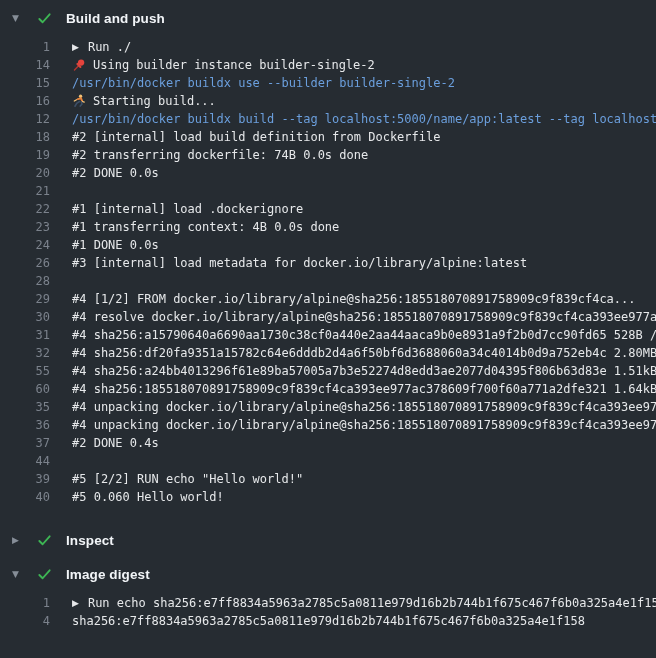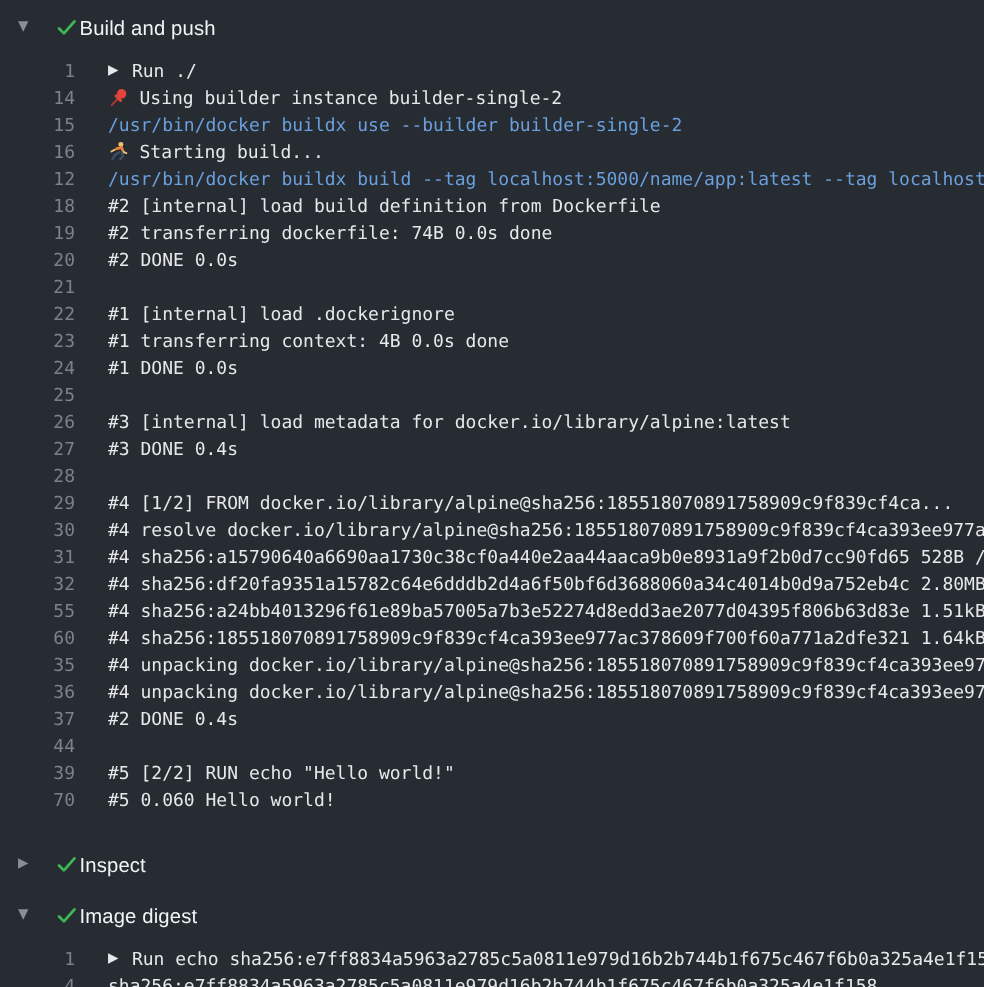--- a/index.html
+++ b/index.html
@@ -28,22 +28,23 @@
     flex-shrink:0;
     font-family:"DejaVu Sans", sans-serif;
   }
   .check{
     width:17px;height:17px;
     margin-left:2px;
     display:flex;align-items:center;justify-content:center;
     flex-shrink:0;
   }
   .section-title{
+    margin-left:13px;
     font-size:13.5px;
-    font-weight:400;
+    font-weight:700;
     color:#f2f5f8;
     letter-spacing:0.1px;
   }
   .log-body{margin-top:6px;}
   .log-body.build{margin-bottom:10px;}
   .log-line{
     height:18px;
     display:flex;
     align-items:center;
     font-family:"DejaVu Sans Mono","Liberation Mono",monospace;
@@ -116,36 +117,34 @@
             </svg>
 </span><span>Starting build...</span></span></div>
       <div class="log-line"><span class="gutter">12</span><span class="content command"><span>/usr/bin/docker buildx build --tag localhost:5000/name/app:latest --tag localhost:50</span></span></div>
       <div class="log-line"><span class="gutter">18</span><span class="content"><span>#2 [internal] load build definition from Dockerfile</span></span></div>
       <div class="log-line"><span class="gutter">19</span><span class="content"><span>#2 transferring dockerfile: 74B 0.0s done</span></span></div>
       <div class="log-line"><span class="gutter">20</span><span class="content"><span>#2 DONE 0.0s</span></span></div>
       <div class="log-line"><span class="gutter">21</span><span class="content"><span></span></span></div>
       <div class="log-line"><span class="gutter">22</span><span class="content"><span>#1 [internal] load .dockerignore</span></span></div>
       <div class="log-line"><span class="gutter">23</span><span class="content"><span>#1 transferring context: 4B 0.0s done</span></span></div>
       <div class="log-line"><span class="gutter">24</span><span class="content"><span>#1 DONE 0.0s</span></span></div>
-      <div class="log-line"><span class="gutter">25</span><span class="content"><span></span></span></div>
       <div class="log-line"><span class="gutter">26</span><span class="content"><span>#3 [internal] load metadata for docker.io/library/alpine:latest</span></span></div>
-      <div class="log-line"><span class="gutter">27</span><span class="content"><span>#3 DONE 0.4s</span></span></div>
       <div class="log-line"><span class="gutter">28</span><span class="content"><span></span></span></div>
       <div class="log-line"><span class="gutter">29</span><span class="content"><span>#4 [1/2] FROM docker.io/library/alpine@sha256:185518070891758909c9f839cf4ca...</span></span></div>
       <div class="log-line"><span class="gutter">30</span><span class="content"><span>#4 resolve docker.io/library/alpine@sha256:185518070891758909c9f839cf4ca393ee977ac37</span></span></div>
       <div class="log-line"><span class="gutter">31</span><span class="content"><span>#4 sha256:a15790640a6690aa1730c38cf0a440e2aa44aaca9b0e8931a9f2b0d7cc90fd65 528B / 52</span></span></div>
       <div class="log-line"><span class="gutter">32</span><span class="content"><span>#4 sha256:df20fa9351a15782c64e6dddb2d4a6f50bf6d3688060a34c4014b0d9a752eb4c 2.80MB / </span></span></div>
       <div class="log-line"><span class="gutter">55</span><span class="content"><span>#4 sha256:a24bb4013296f61e89ba57005a7b3e52274d8edd3ae2077d04395f806b63d83e 1.51kB / </span></span></div>
       <div class="log-line"><span class="gutter">60</span><span class="content"><span>#4 sha256:185518070891758909c9f839cf4ca393ee977ac378609f700f60a771a2dfe321 1.64kB / </span></span></div>
       <div class="log-line"><span class="gutter">35</span><span class="content"><span>#4 unpacking docker.io/library/alpine@sha256:185518070891758909c9f839cf4ca393ee977ac</span></span></div>
       <div class="log-line"><span class="gutter">36</span><span class="content"><span>#4 unpacking docker.io/library/alpine@sha256:185518070891758909c9f839cf4ca393ee977ac</span></span></div>
       <div class="log-line"><span class="gutter">37</span><span class="content"><span>#2 DONE 0.4s</span></span></div>
       <div class="log-line"><span class="gutter">44</span><span class="content"><span></span></span></div>
       <div class="log-line"><span class="gutter">39</span><span class="content"><span>#5 [2/2] RUN echo "Hello world!"</span></span></div>
-      <div class="log-line"><span class="gutter">70</span><span class="content"><span>#5 0.060 Hello world!</span></span></div>
+      <div class="log-line"><span class="gutter">40</span><span class="content"><span>#5 0.060 Hello world!</span></span></div>
     </div>
 </div>
 
 <div class="section">
   <div class="section-header hdr-inspect">
     <span class="toggle">▶</span>
     <span class="check">
   <svg width="15" height="15" viewBox="0 0 16 16">
           <path d="M2.5 8.5 L6 12 L13.5 3.5" fill="none" stroke="#3db654" stroke-width="2" stroke-linecap="round" stroke-linejoin="round"></path>
         </svg>

